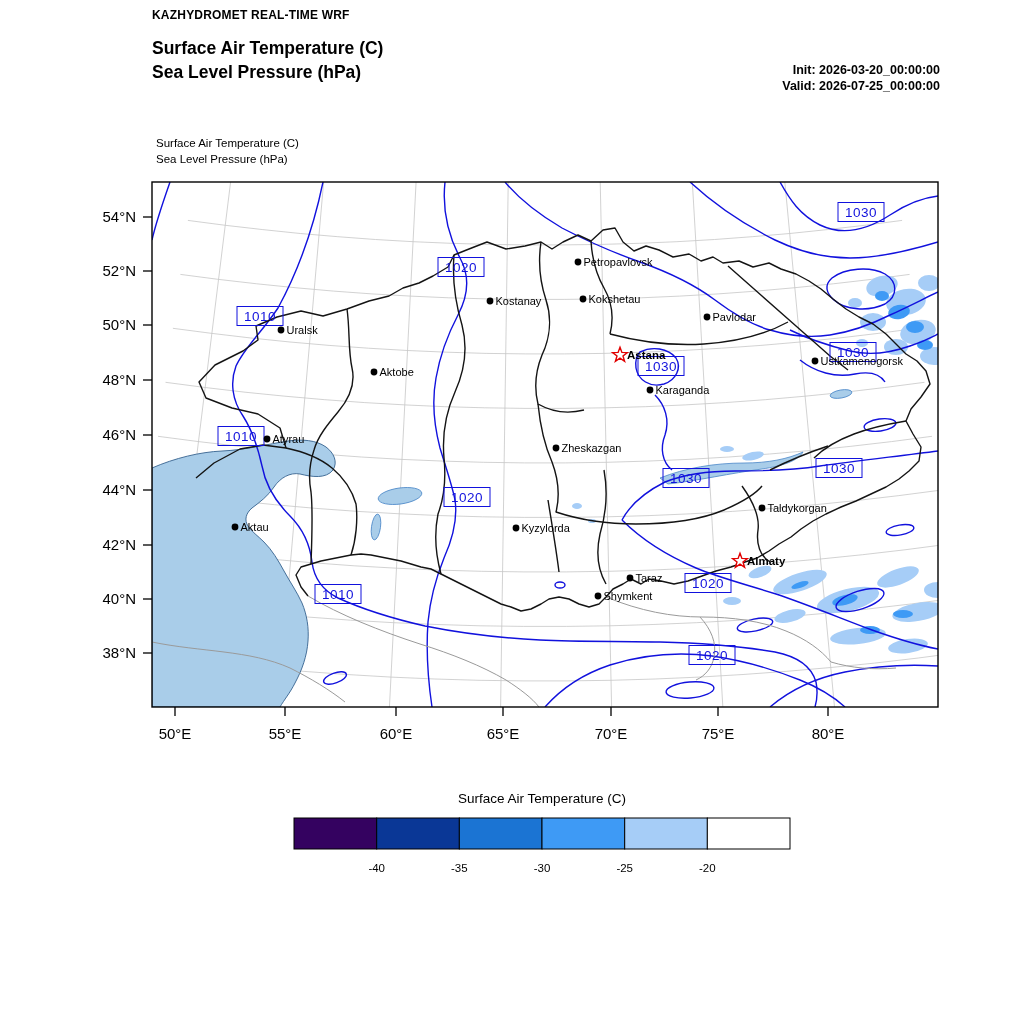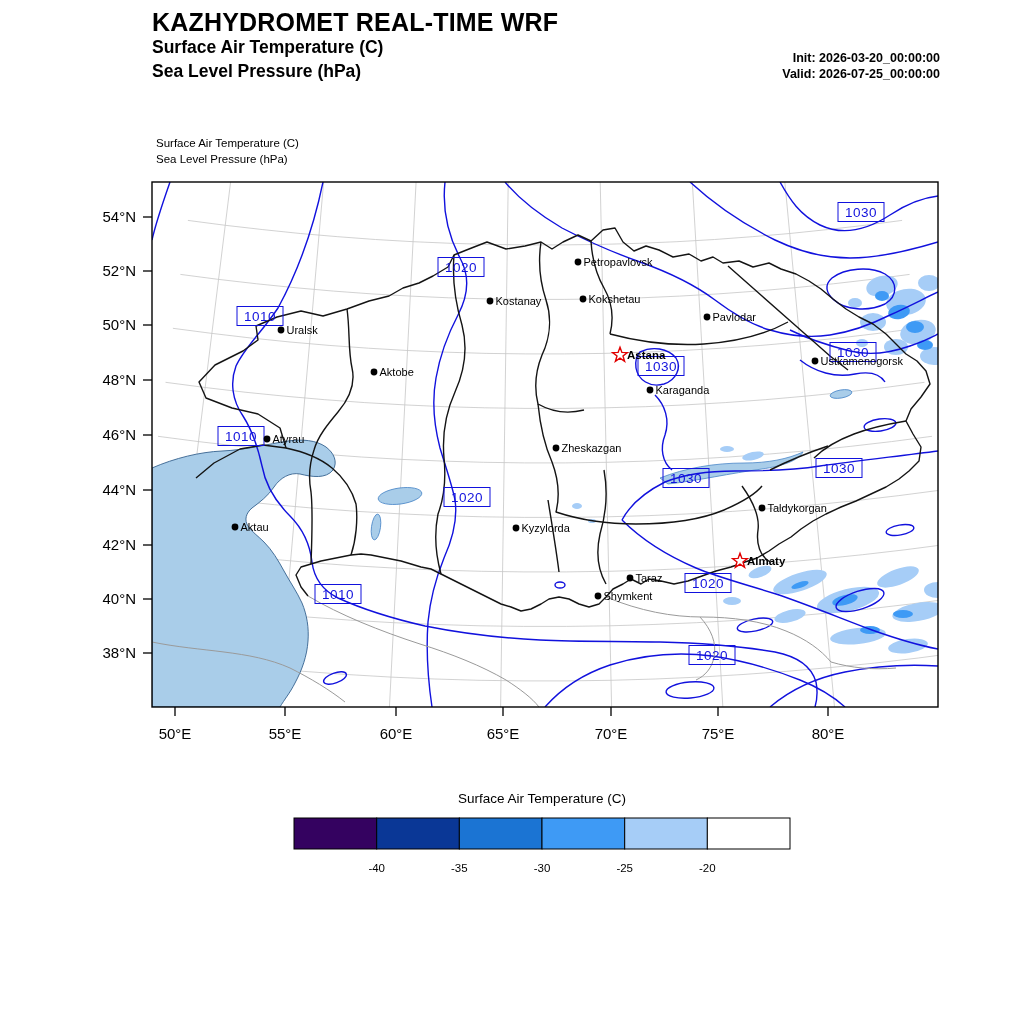--- a/index.html
+++ b/index.html
@@ -1,22 +1,22 @@
 <!DOCTYPE html>
 <html style="--contour: #1111dd; --sea: #a9cde9; --t-light: #a6cdf7; --t-mid: #3e9af5;"><head>
 <meta charset="utf-8">
 <style>
   html,body{margin:0;padding:0;background:#fff;}
   .page{position:relative;width:1024px;height:1024px;background:#fff;overflow:hidden;
         font-family:"Liberation Sans",sans-serif;}
   .fig-title{position:absolute;left:152px;top:8px;color:#000;font-weight:bold;}
-  .fig-title .t1{font-size:25px;margin-bottom:0;letter-spacing:.2px;}
+  .fig-title .t1{font-size:12px;margin-bottom:16px;letter-spacing:.2px;}
   .fig-title .t2{font-size:17.5px;margin-bottom:3px;}
   .fig-title .t3{font-size:17.5px;}
-  .init-block{position:absolute;right:84px;top:50px;text-align:right;font-size:12.5px;
+  .init-block{position:absolute;right:84px;top:62px;text-align:right;font-size:12.5px;
               font-weight:bold;line-height:16px;color:#000;}
   .sub-block{position:absolute;left:156px;top:136px;font-size:11.5px;line-height:15.5px;color:#000;}
   svg{position:absolute;left:0;top:0;}
   .grat{stroke:#c6c6c6;stroke-width:.8;fill:none;}
   .tick{stroke:#000;stroke-width:1.3;}
   .ticklab{font-size:15px;fill:#000;}
   .city-dot{fill:#000;}
   .citylab{font-size:11px;fill:#000;}
   .citylab.cap{font-weight:bold;font-size:11.5px;}
   .cap-star{fill:#fff;stroke:#e10000;stroke-width:1.4;}

